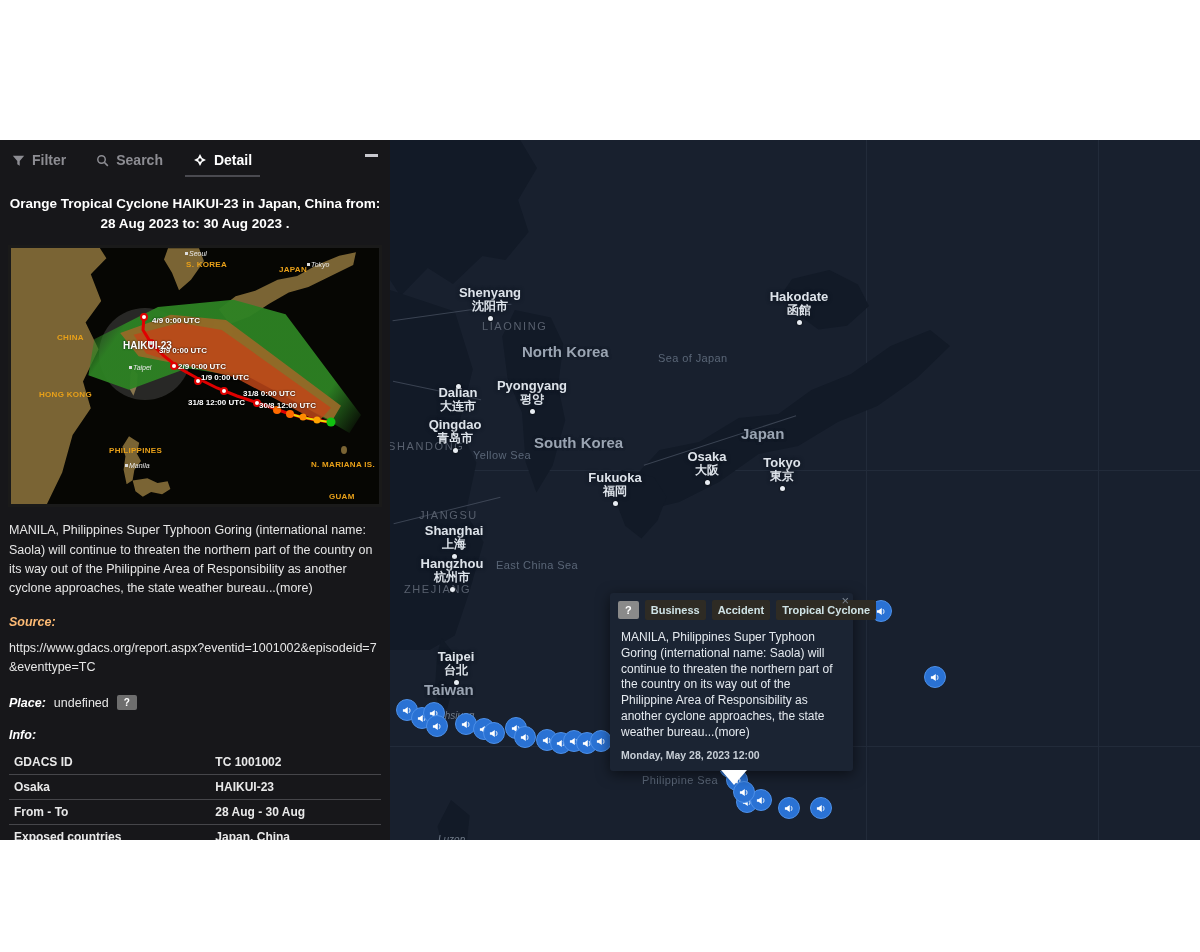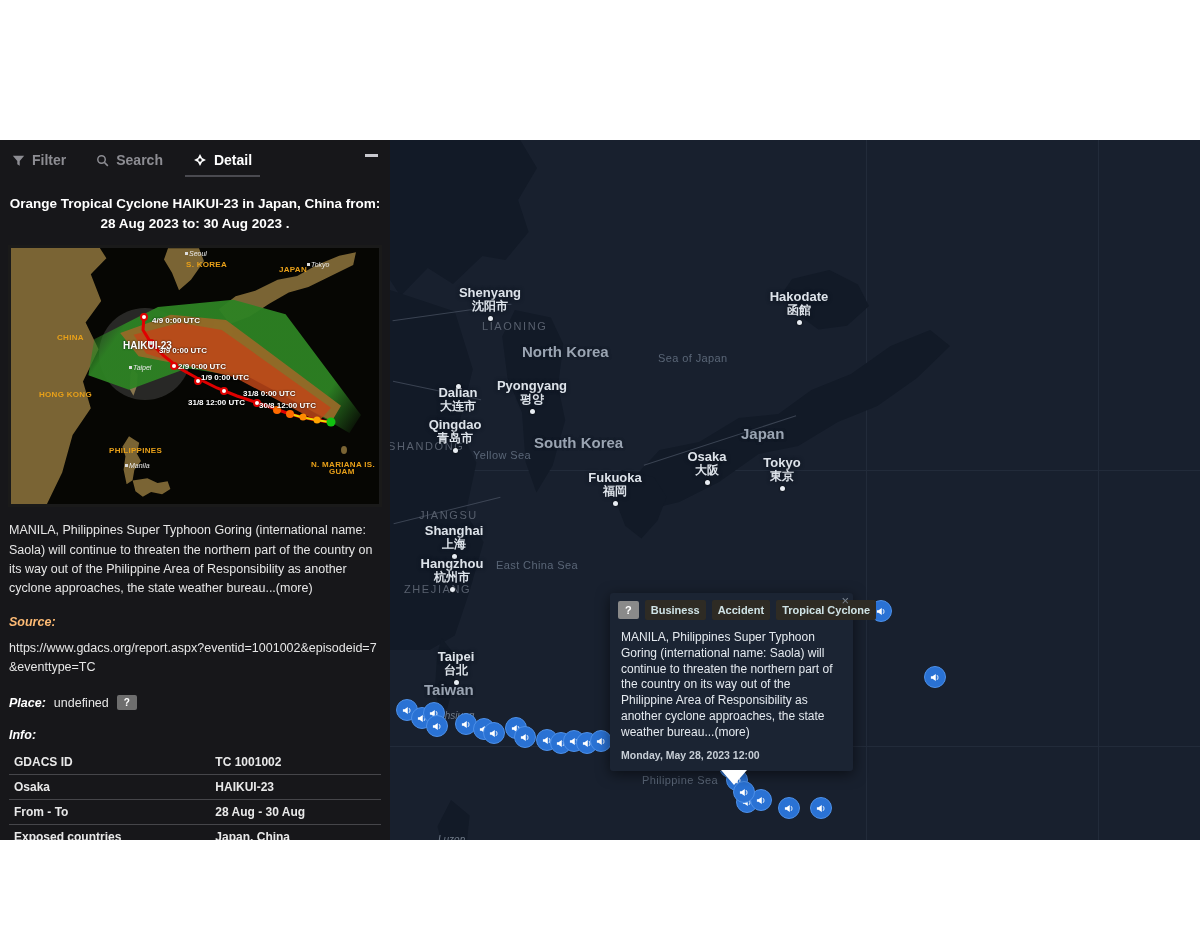--- a/index.html
+++ b/index.html
@@ -661,21 +661,21 @@
         <div class="tnode" style="left:306px;top:172px;width:7px;height:7px;background:#ffa200;"></div>
         <div class="tnode" style="left:320px;top:174px;width:9px;height:9px;background:#11c211;"></div>
 
         <div id="thumb-countries">
             <div class="tlabel" style="left: 46px; top: 85px;">CHINA</div>
             <div class="tlabel" style="left: 175px; top: 12px;">S. KOREA</div>
             <div class="tlabel" style="left: 268px; top: 17px;">JAPAN</div>
             <div class="tlabel" style="left: 28px; top: 142px;">HONG KONG</div>
             <div class="tlabel" style="left: 98px; top: 198px;">PHILIPPINES</div>
             <div class="tlabel" style="left: 300px; top: 212px;">N. MARIANA IS.</div>
-            <div class="tlabel" style="left: 318px; top: 219px;">GUAM</div>
+            <div class="tlabel" style="left: 318px; top: 244px;">GUAM</div>
           </div>
         <div id="thumb-cities">
             <div class="tcity" style="left: 178px; top: 2px;">Seoul</div>
             <div class="tcitydot" style="left: 174px; top: 4px;"></div>
             <div class="tcity" style="left: 300px; top: 13px;">Tokyo</div>
             <div class="tcitydot" style="left: 296px; top: 15px;"></div>
             <div class="tcity" style="left: 122px; top: 116px;">Taipei</div>
             <div class="tcitydot" style="left: 118px; top: 118px;"></div>
             <div class="tcity" style="left: 118px; top: 214px;">Manila</div>
             <div class="tcitydot" style="left: 114px; top: 216px;"></div>

